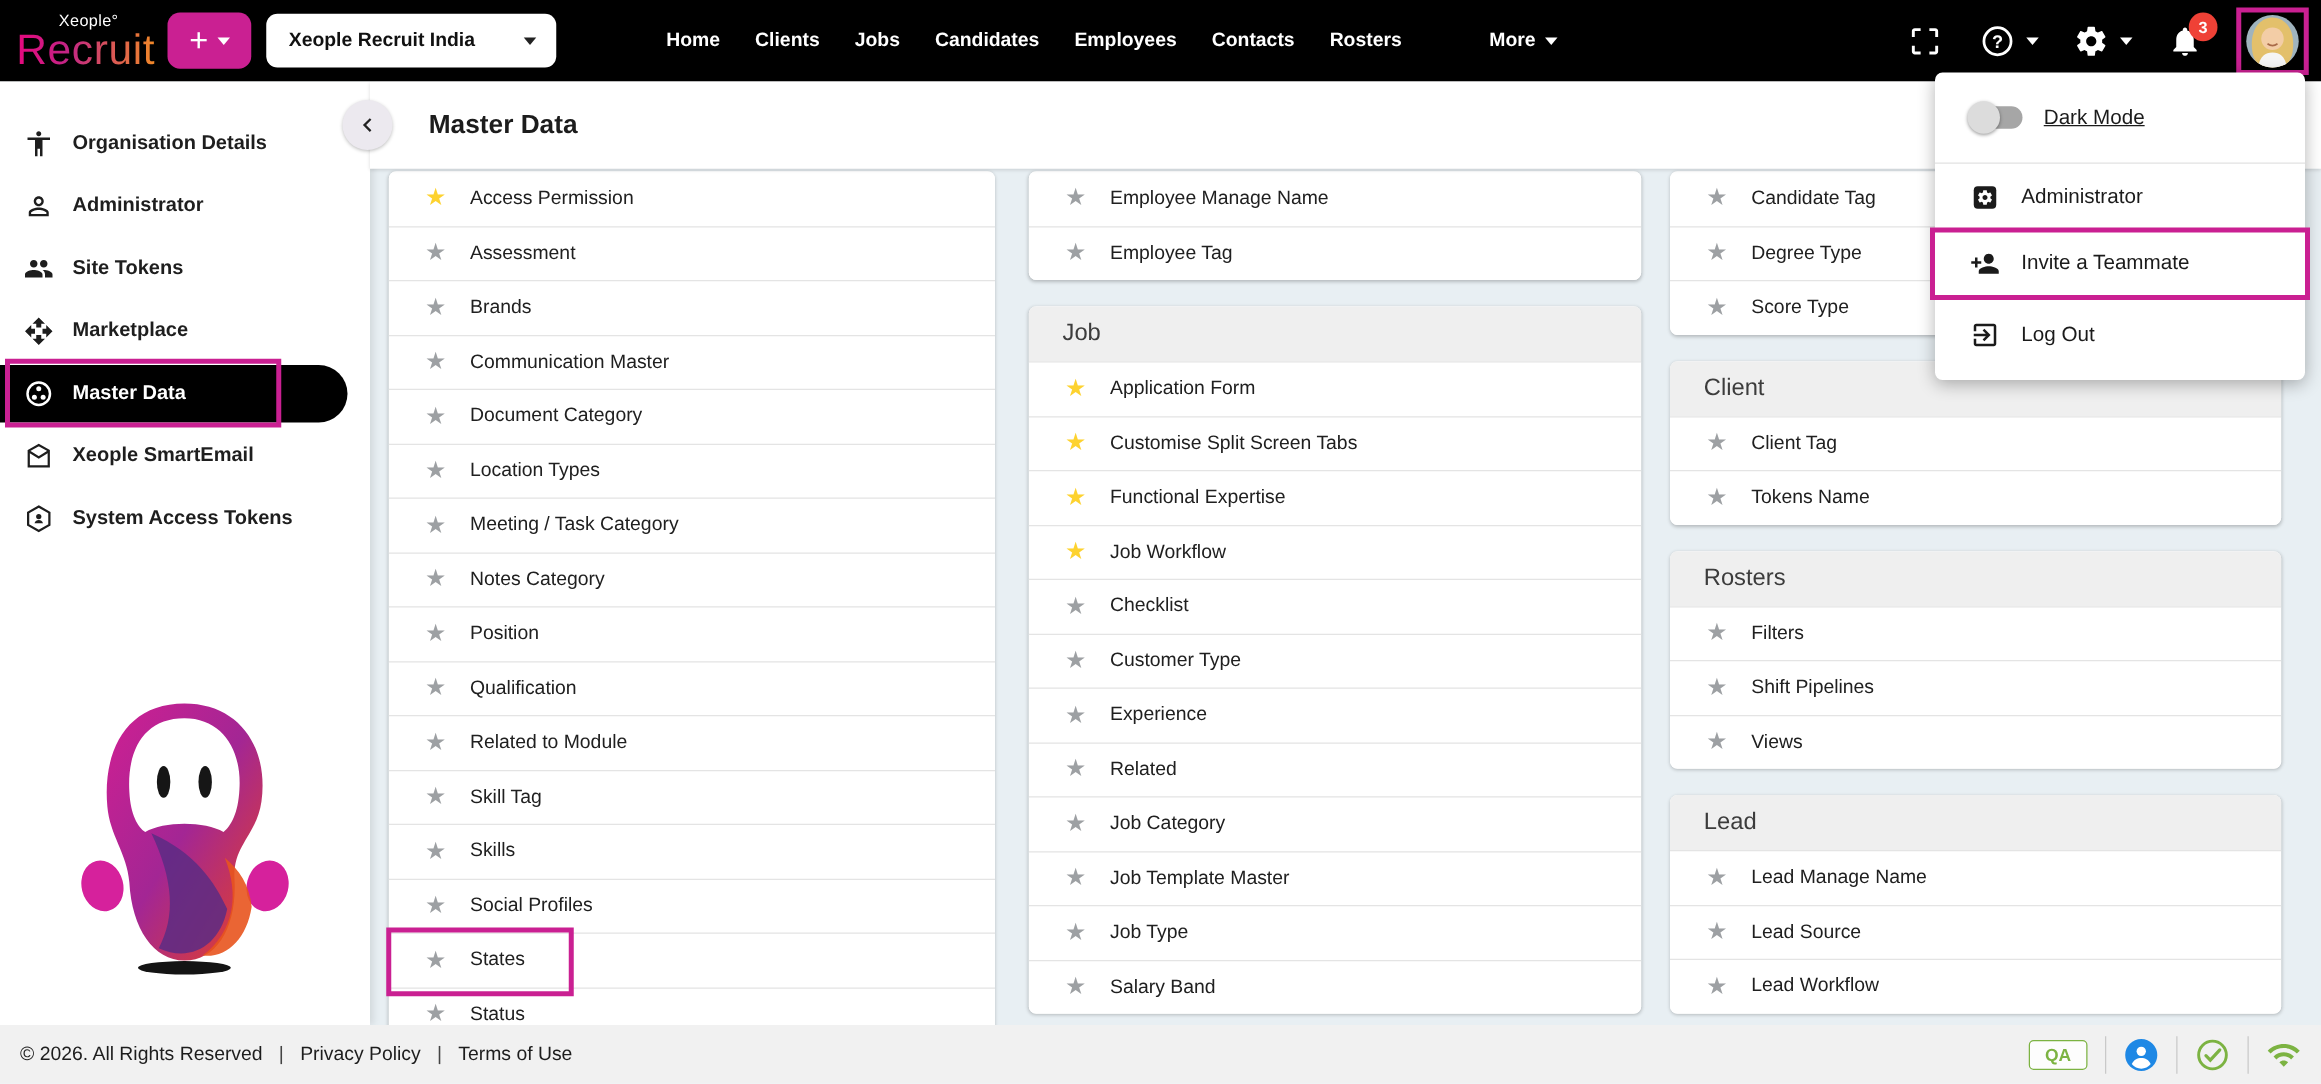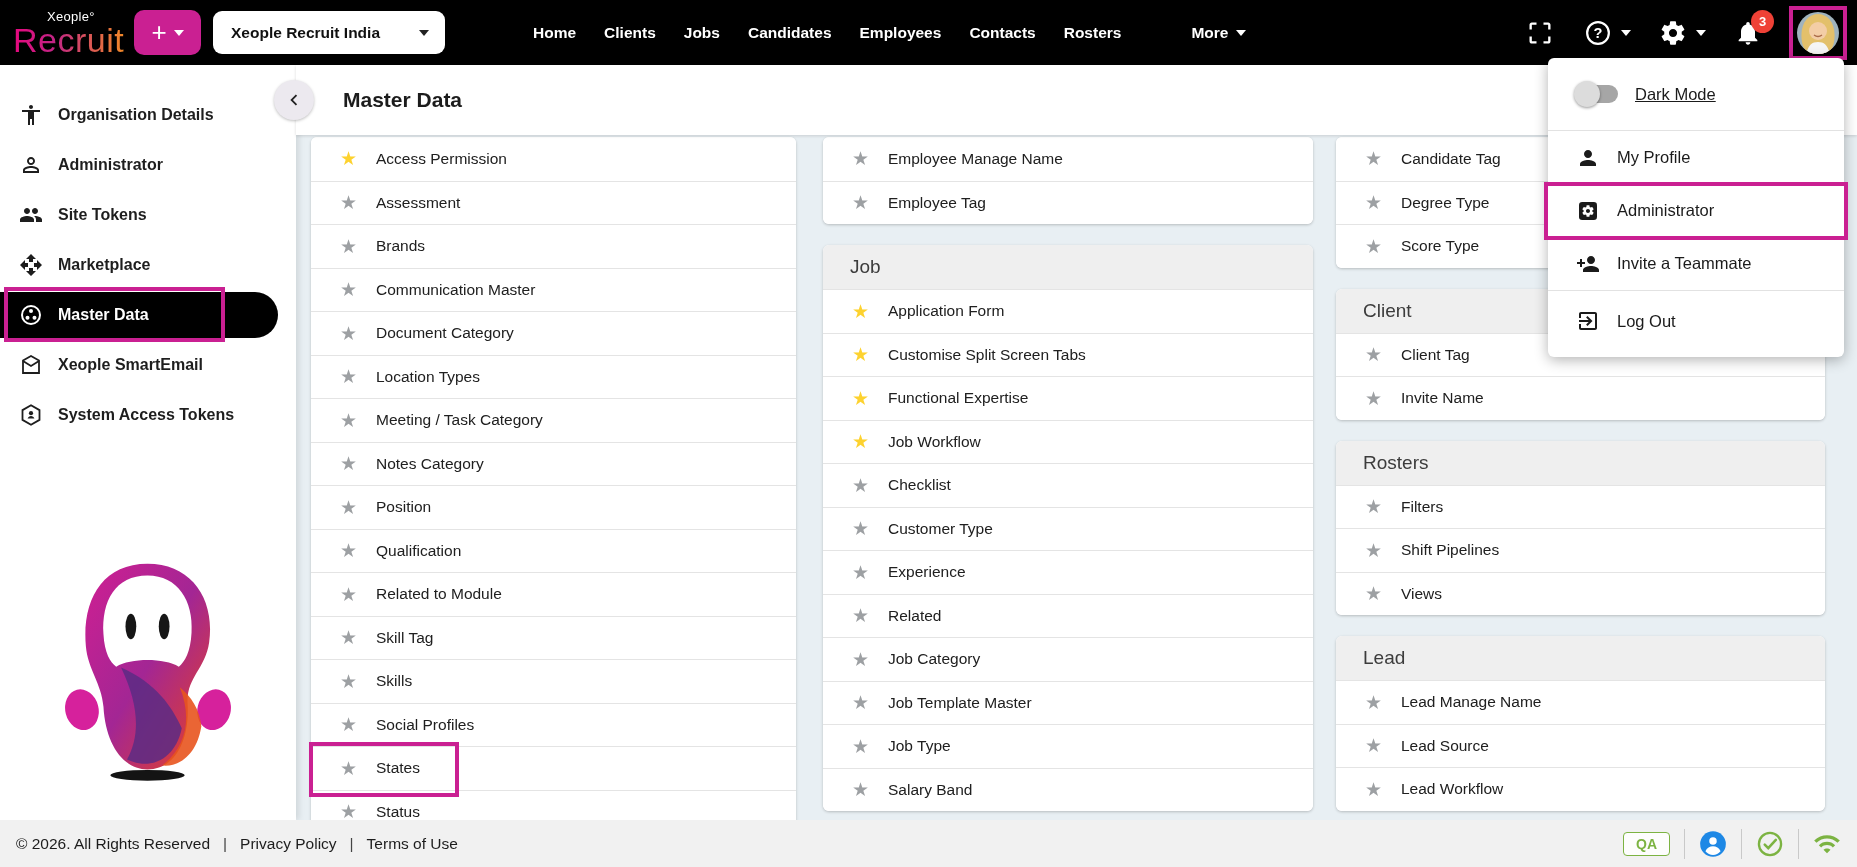--- a/index.html
+++ b/index.html
@@ -431,21 +431,21 @@
           </div>
         </div>
         <div class="card">
           <div class="section-header">Client</div>
           <div class="row">
             <span class="star">★</span>
             <span class="row-label">Client Tag</span>
           </div>
           <div class="row">
             <span class="star">★</span>
-            <span class="row-label">Invite Name</span>
+            <span class="row-label">Tokens Name</span>
           </div>
         </div>
         <div class="card">
           <div class="section-header">Rosters</div>
           <div class="row">
             <span class="star">★</span>
             <span class="row-label">Filters</span>
           </div>
           <div class="row">
             <span class="star">★</span>
@@ -476,28 +476,20 @@
 
   <div class="profile-menu">
     <div class="menu-item dark-row">
       <span class="toggle">
           <span class="knob"></span>
         </span>
       <span>Dark Mode</span>
     </div>
     <div class="menu-divider"></div>
     <div id="menu-items">
-        <div class="menu-item">
-          <span style="display:flex">
-            <svg viewBox="0 0 24 24" fill="currentColor">
-              <path d="M12 12c2.21 0 4-1.79 4-4s-1.79-4-4-4-4 1.79-4 4 1.79 4 4 4zm0 2c-2.67 0-8 1.34-8 4v2h16v-2c0-2.66-5.33-4-8-4z"></path>
-            </svg>
-          </span>
-          <span>My Profile</span>
-        </div>
         <div class="menu-item">
           <span style="display:flex">
             <svg viewBox="0 0 24 24" fill="currentColor">
               <rect x="3" y="3" width="18" height="18" rx="3.2"></rect>
               <g transform="translate(5.1,5.1) scale(0.575)" fill="#fff">
                 <path d="M19.43 12.98c.04-.32.07-.64.07-.98s-.03-.66-.07-.98l2.11-1.65c.19-.15.24-.42.12-.64l-2-3.46c-.12-.22-.39-.3-.61-.22l-2.49 1c-.52-.4-1.08-.73-1.69-.98l-.38-2.65C14.46 2.18 14.25 2 14 2h-4c-.25 0-.46.18-.49.42l-.38 2.65c-.61.25-1.17.59-1.69.98l-2.49-1c-.23-.09-.49 0-.61.22l-2 3.46c-.13.22-.07.49.12.64l2.11 1.65c-.04.32-.07.65-.07.98s.03.66.07.98l-2.11 1.65c-.19.15-.24.42-.12.64l2 3.46c.12.22.39.3.61.22l2.49-1c.52.4 1.08.73 1.69.98l.38 2.65c.03.24.24.42.49.42h4c.25 0 .46-.18.49-.42l.38-2.65c.61-.25 1.17-.59 1.69-.98l2.49 1c.23.09.49 0 .61-.22l2-3.46c.12-.22.07-.49-.12-.64l-2.11-1.65zM12 15.5c-1.93 0-3.5-1.57-3.5-3.5s1.57-3.5 3.5-3.5 3.5 1.57 3.5 3.5-1.57 3.5-3.5 3.5z"></path>
               </g>
             </svg>
           </span>
           <span>Administrator</span>

